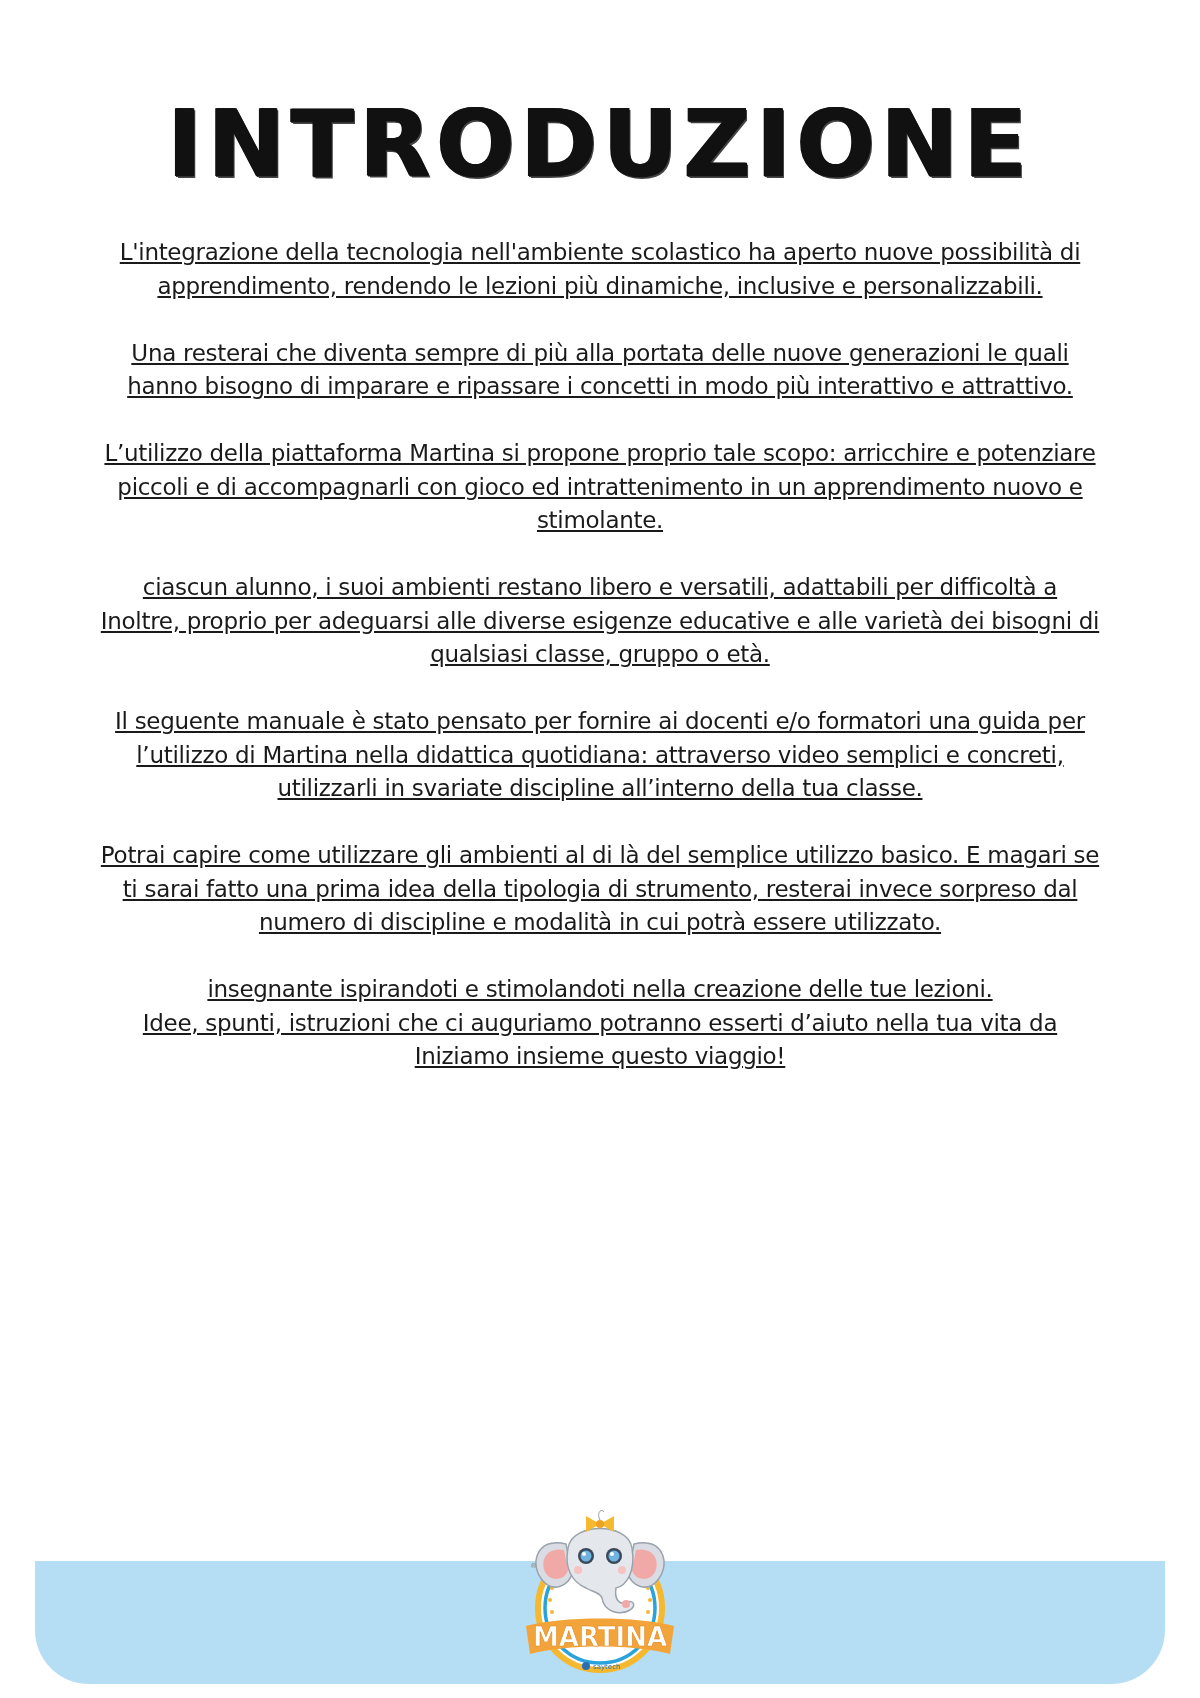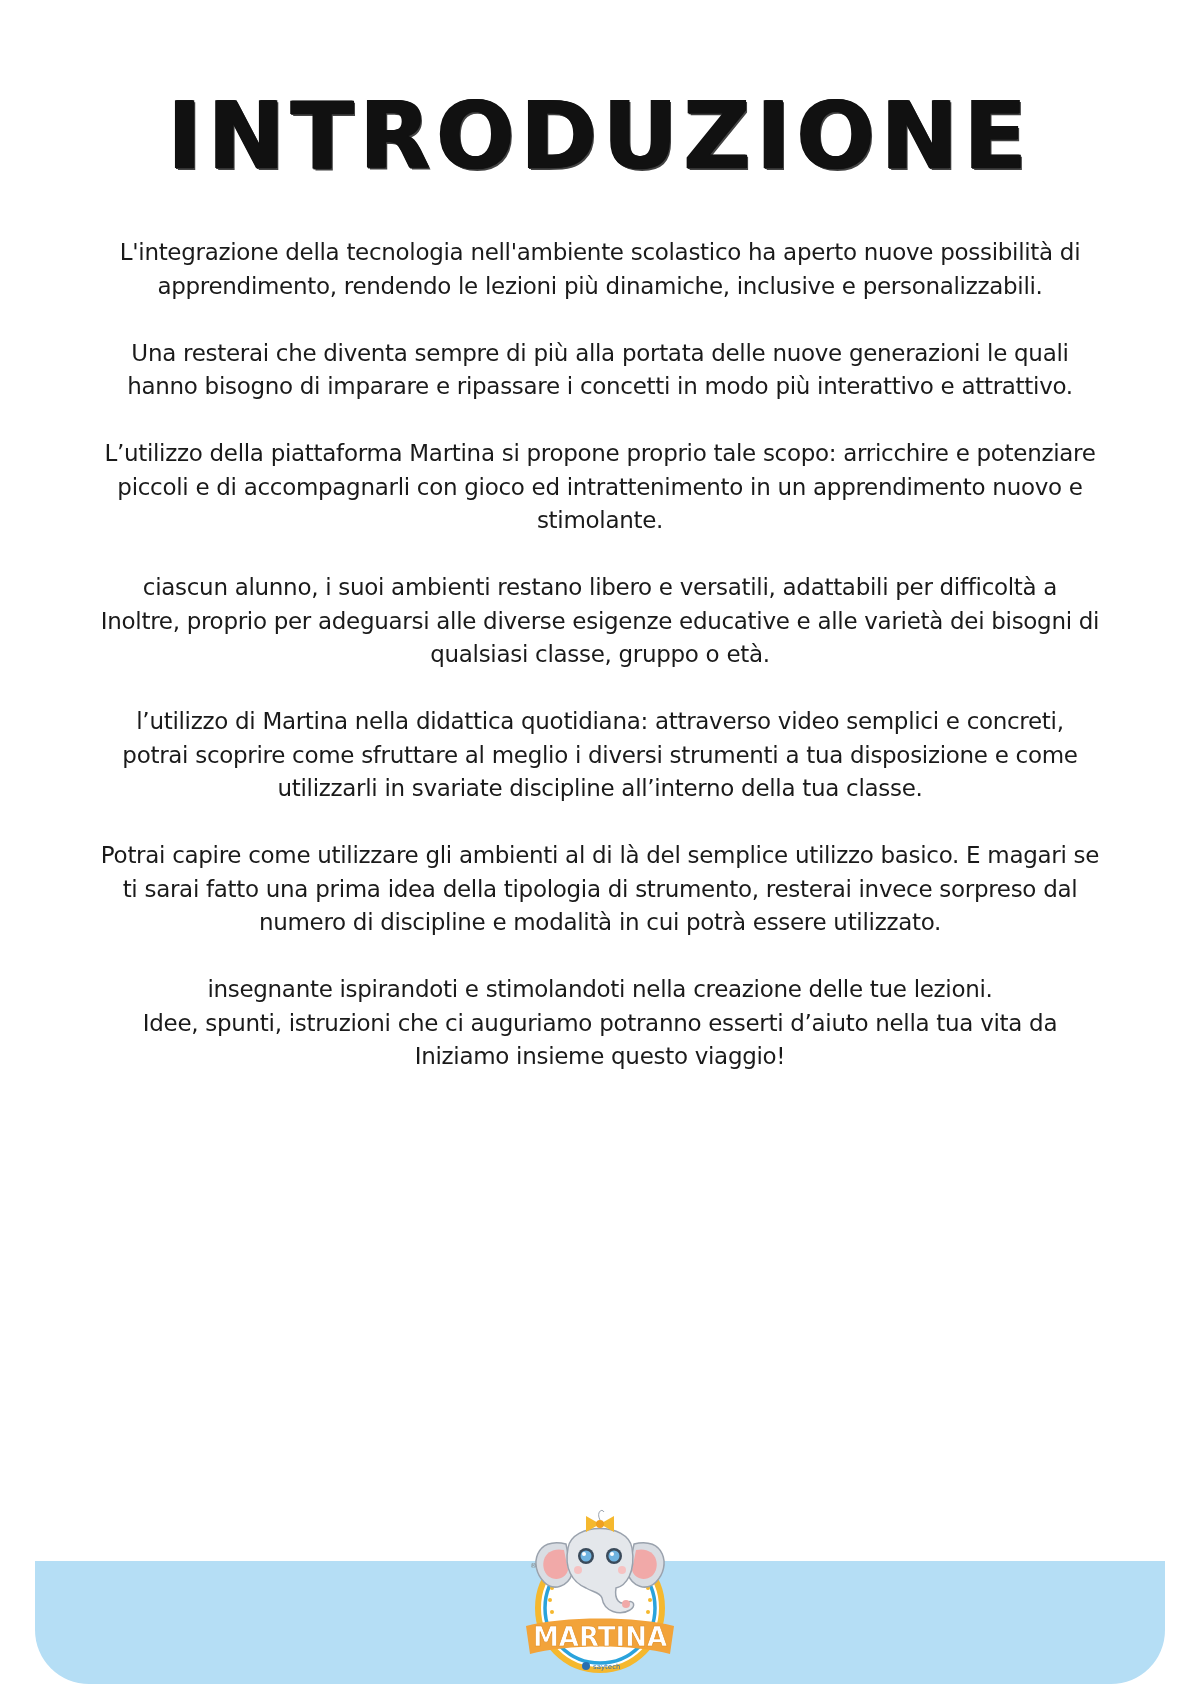--- a/index.html
+++ b/index.html
@@ -1,33 +1,33 @@
 <!DOCTYPE html>
 <html><head>
   <meta charset="utf-8">
   <style>
     html, body { margin: 0; padding: 0; background: #ffffff; }
     body { width: 1200px; height: 1698px; position: relative; overflow: hidden; font-family: "DejaVu Sans", sans-serif; color: #1a1a1a; }
 
     .title {
-      position: absolute; left: 0; top: 20px; width: 1200px; text-align: center;
+      position: absolute; left: 0; top: 28px; width: 1200px; text-align: center;
       font-family: "DejaVu Sans", sans-serif; font-weight: 900; font-size: 92px;
       letter-spacing: 6px; color: #111; line-height: 110px;
       transform: scaleY(1.0);
       text-shadow: 1px 0 0 #111, -1px 0 0 #111, 0 1px 0 #333, 2px 2px 0 #444;
     }
 
     .content {
       position: absolute; left: 30px; top: 236px; width: 1140px;
       text-align: center; font-family: "DejaVu Sans", sans-serif;
       font-size: 23px; line-height: 33.5px; color: #1a1a1a;
       letter-spacing: -0.3px;
     }
     .content p { margin: 0 0 33.5px 0; }
-    .content p .line { display: block; white-space: nowrap; }
+    .content p .line { display: block; white-space: nowrap; text-decoration: underline; }
 
     .footer-band {
       position: absolute; left: 35px; top: 1561px; width: 1130px; height: 123px;
       background: #b5def5; border-radius: 0 0 54px 54px;
     }
 
     .logo {
       position: absolute; left: 522px; top: 1508px; width: 156px; height: 180px;
     }
   </style>
@@ -49,22 +49,22 @@
     <span class="line">L’utilizzo della piattaforma Martina si propone proprio tale scopo: arricchire e potenziare</span>
     <span class="line">piccoli e di accompagnarli con gioco ed intrattenimento in un apprendimento nuovo e</span>
     <span class="line">stimolante.</span>
   </p>
   <p>
     <span class="line">ciascun alunno, i suoi ambienti restano libero e versatili, adattabili per difficoltà a</span>
     <span class="line">Inoltre, proprio per adeguarsi alle diverse esigenze educative e alle varietà dei bisogni di</span>
     <span class="line">qualsiasi classe, gruppo o età.</span>
   </p>
   <p>
+    <span class="line">Il seguente manuale è stato pensato per fornire ai docenti e/o formatori una guida per</span>
     <span class="line">l’utilizzo di Martina nella didattica quotidiana: attraverso video semplici e concreti,</span>
-    <span class="line">potrai scoprire come sfruttare al meglio i diversi strumenti a tua disposizione e come</span>
     <span class="line">utilizzarli in svariate discipline all’interno della tua classe.</span>
   </p>
   <p>
     <span class="line">Potrai capire come utilizzare gli ambienti al di là del semplice utilizzo basico. E magari se</span>
     <span class="line">ti sarai fatto una prima idea della tipologia di strumento, resterai invece sorpreso dal</span>
     <span class="line">numero di discipline e modalità in cui potrà essere utilizzato.</span>
   </p>
   <p>
     <span class="line">insegnante ispirandoti e stimolandoti nella creazione delle tue lezioni.</span>
     <span class="line">Idee, spunti, istruzioni che ci auguriamo potranno esserti d’aiuto nella tua vita da</span>

